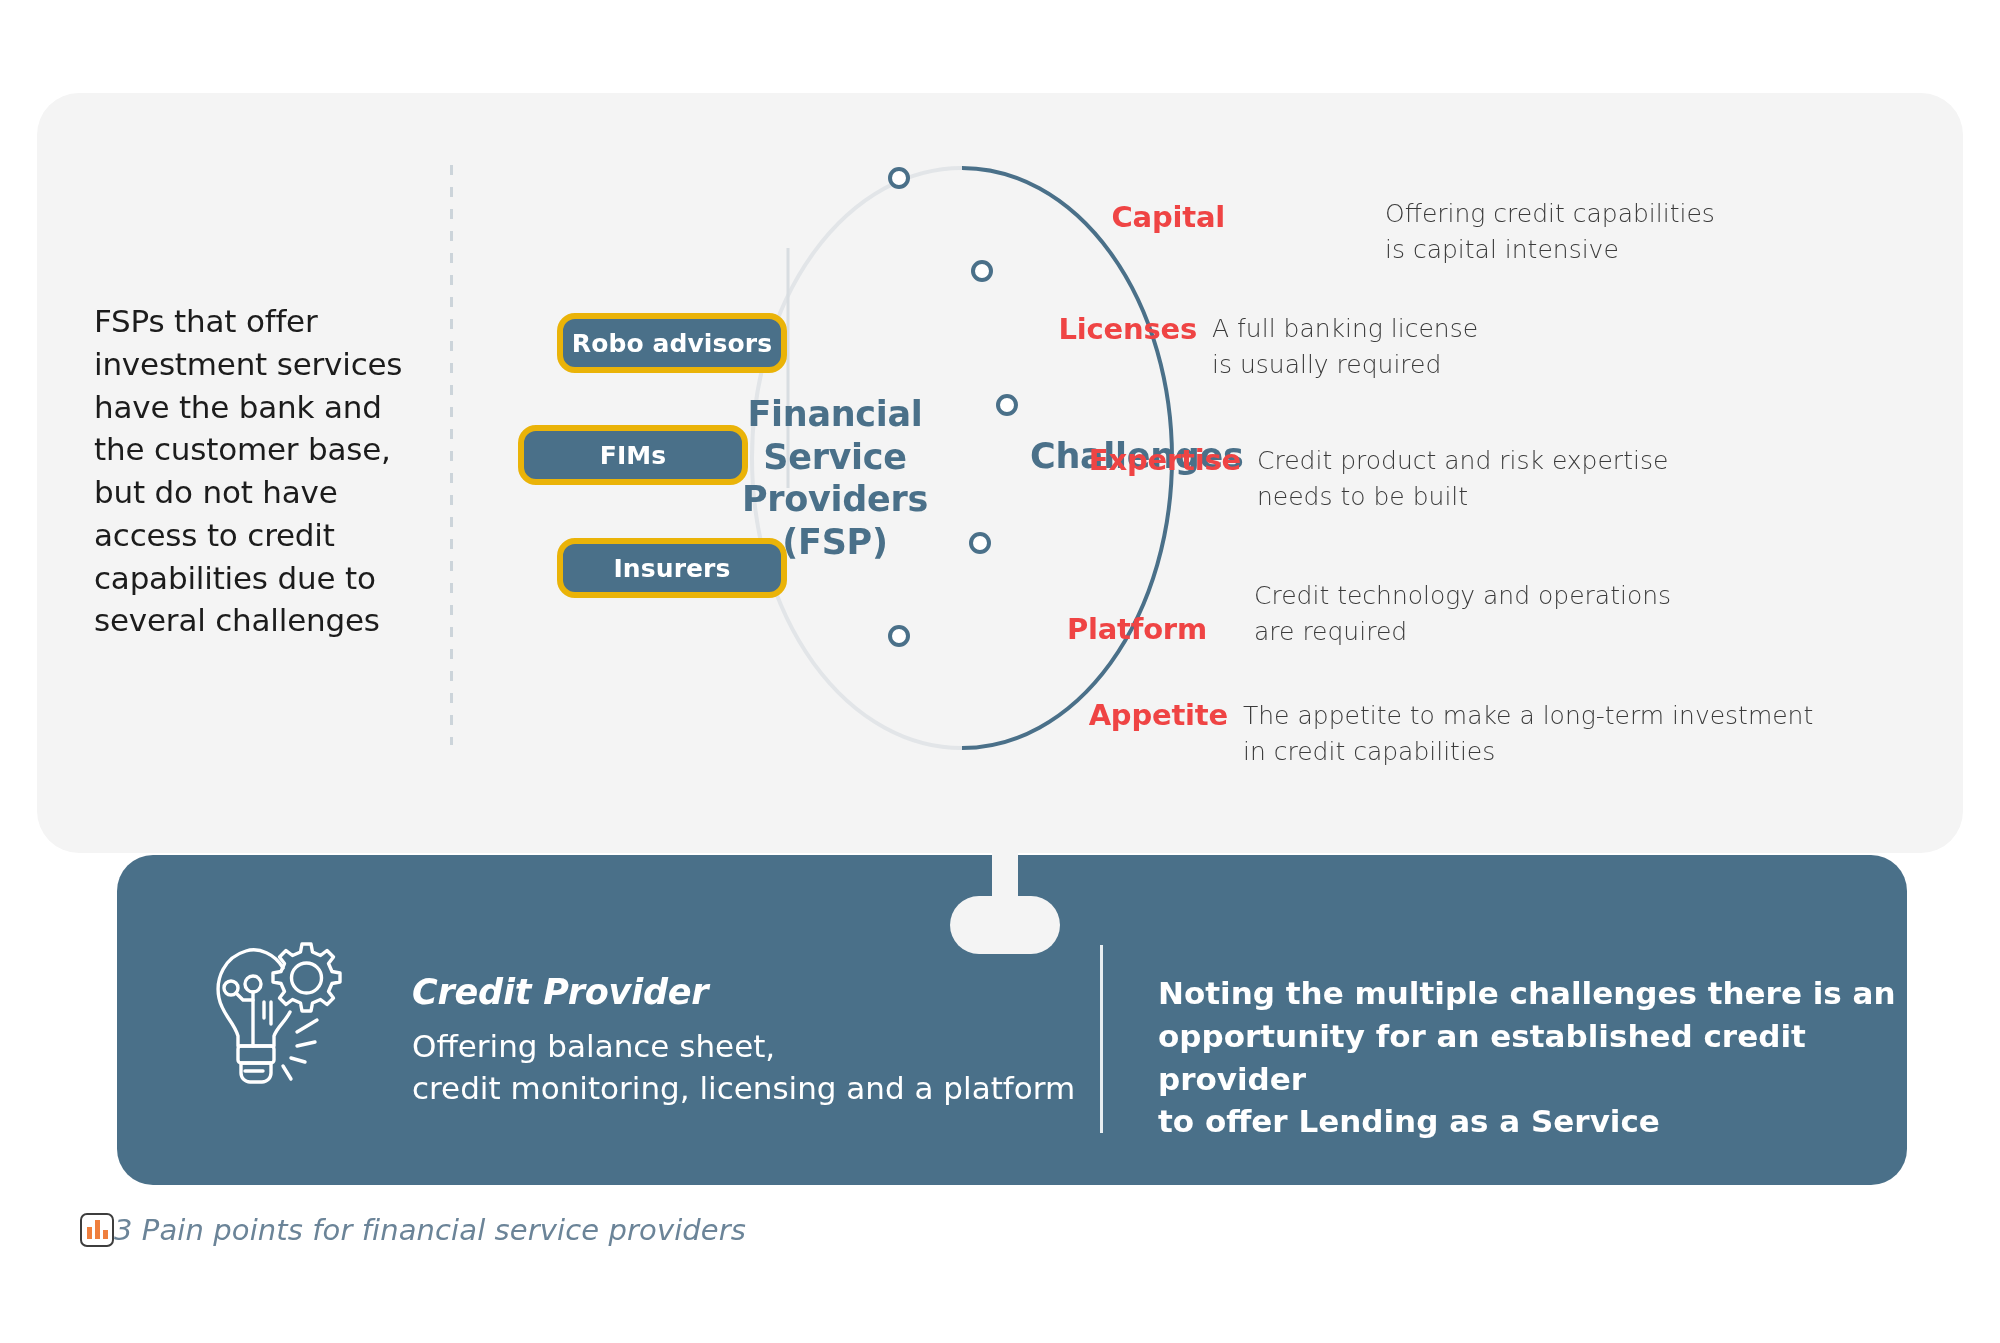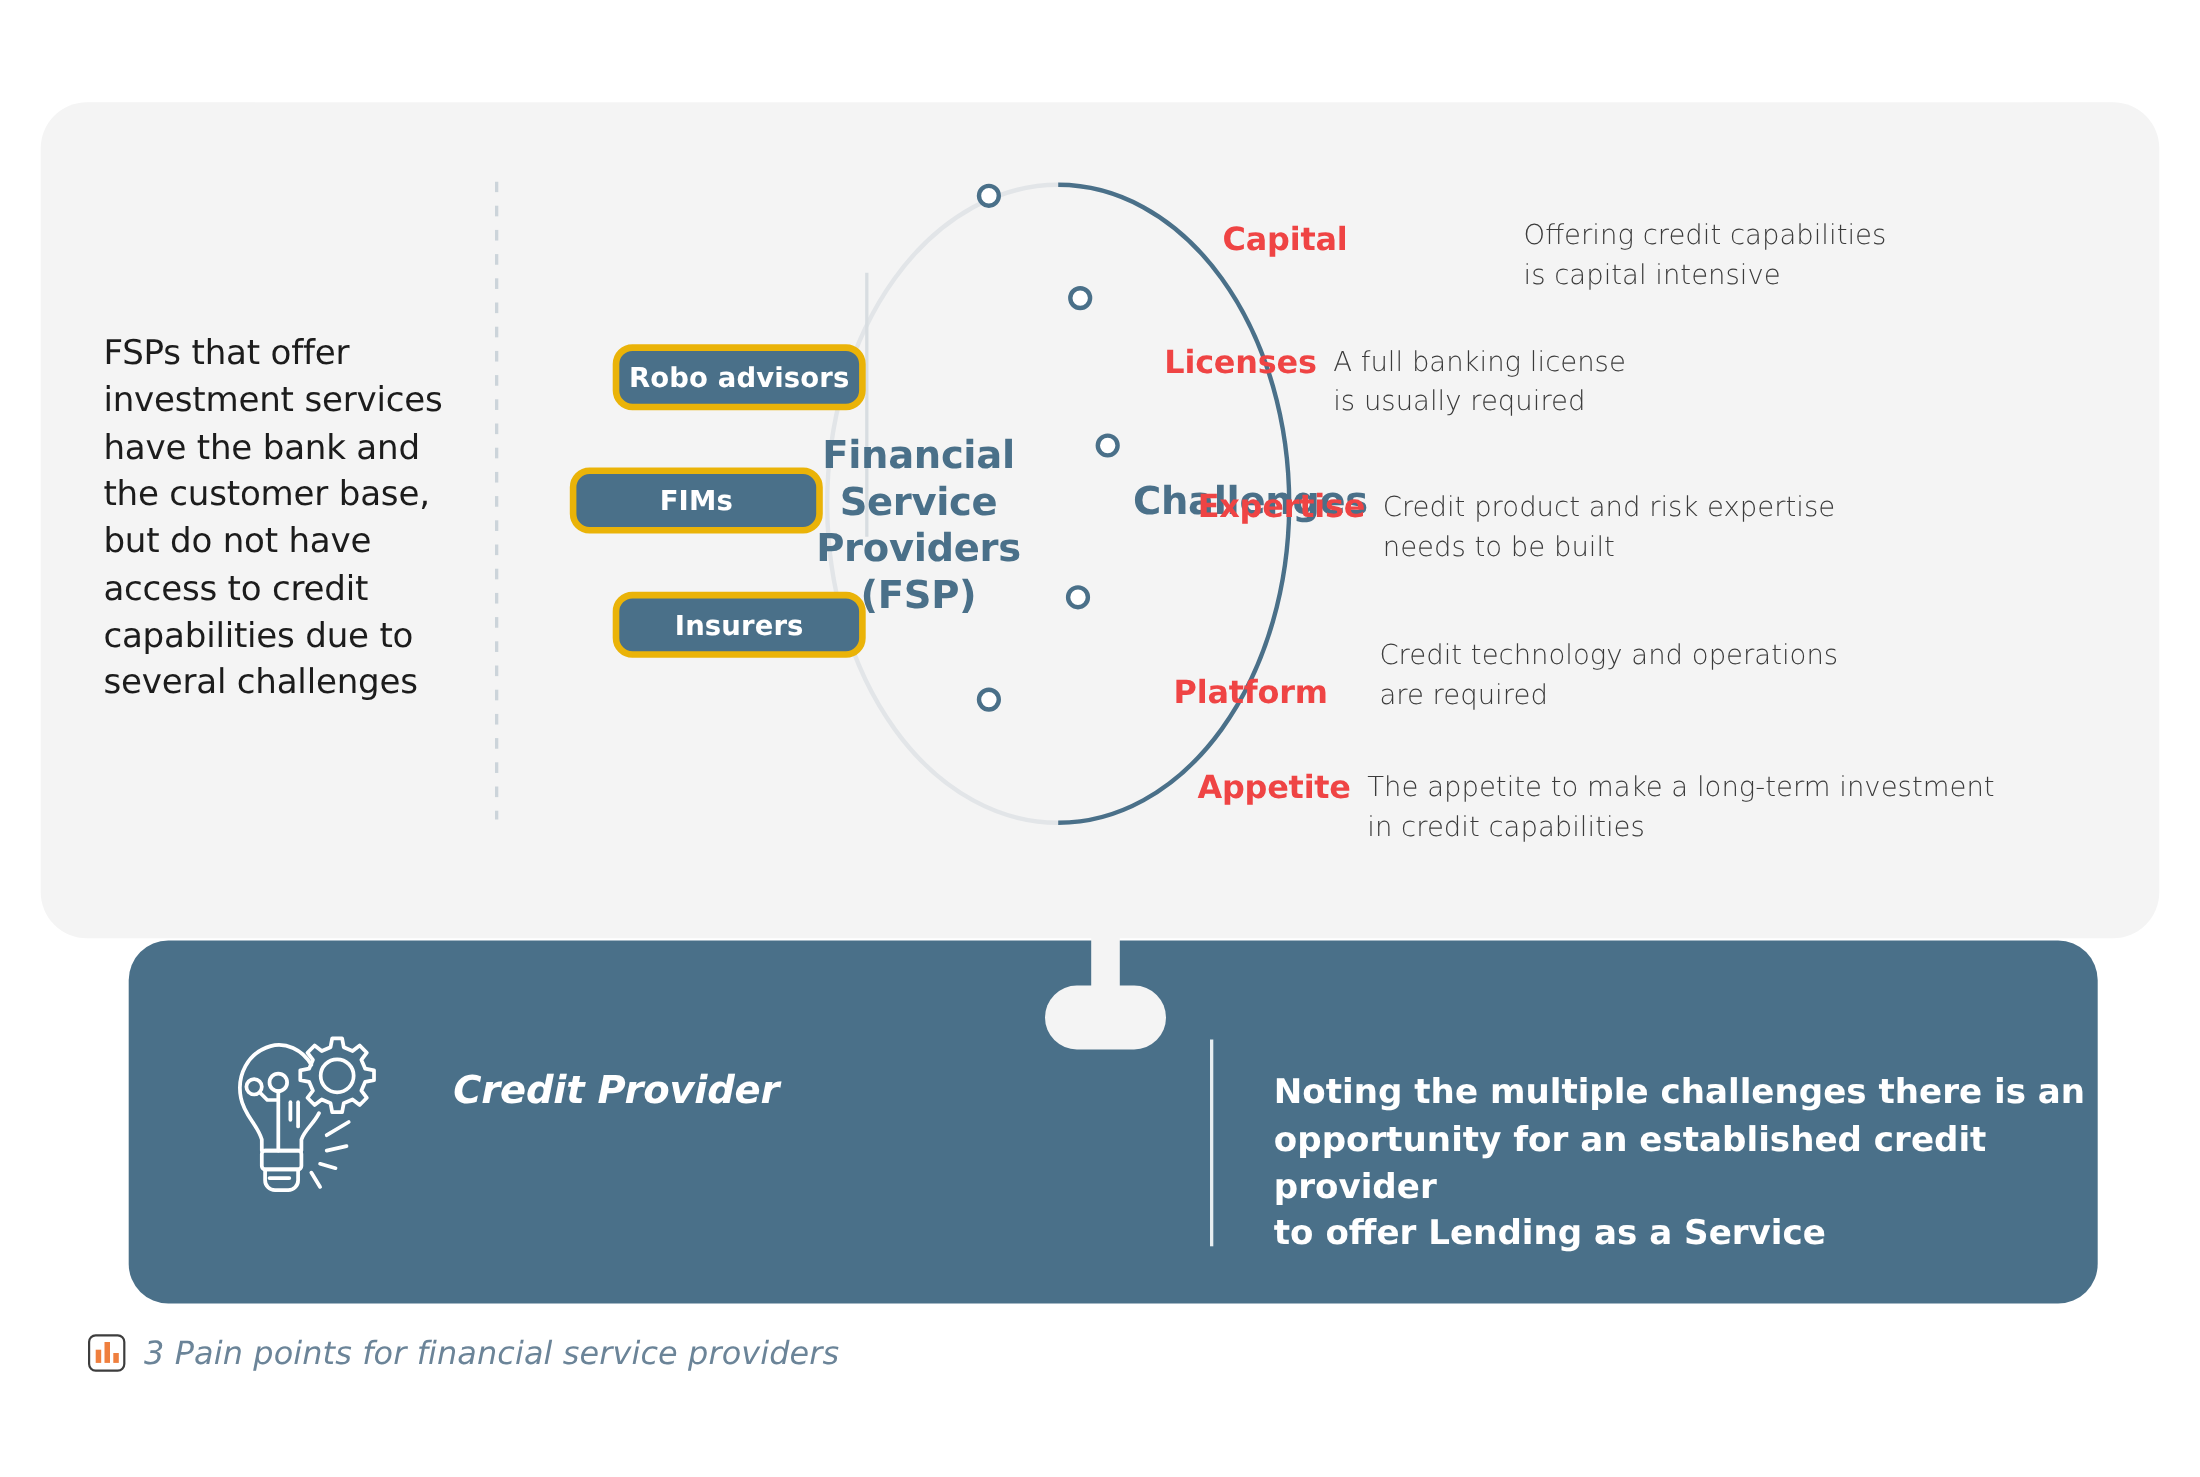--- a/index.html
+++ b/index.html
@@ -209,21 +209,20 @@
     font-weight: 700;
   }
 
   
   .caption-row {
     position: absolute;
     left: 80px;
     top: 1213px;
     display: flex;
     align-items: center;
-    gap: 17px;
   }
   .caption-icon {
     width: 34px;
     height: 34px;
     border: 2px solid #3d3d3d;
     border-radius: 7px;
     display: flex;
     align-items: flex-end;
     justify-content: center;
     gap: 3px;
@@ -331,20 +330,22 @@
       <circle cx="101.5" cy="46" r="15"></circle>
 
       <line x1="92" y1="100" x2="112" y2="88"></line>
       <line x1="92" y1="114" x2="110" y2="110"></line>
       <line x1="86" y1="126" x2="100" y2="130"></line>
       <line x1="78" y1="134" x2="86" y2="147"></line>
     </svg>
   </div>
 
   <div class="cp-title">Credit Provider</div>
+  <div class="cp-sub">Offering balance sheet,
+credit monitoring, licensing and a platform</div>
 
   <div class="bp-divider"></div>
 
   <div class="bp-right">Noting the multiple challenges there is an
 opportunity for an established credit provider
 to offer Lending as a Service</div>
 
   <div class="caption-row">
     <div class="caption-icon">
       <i></i>

